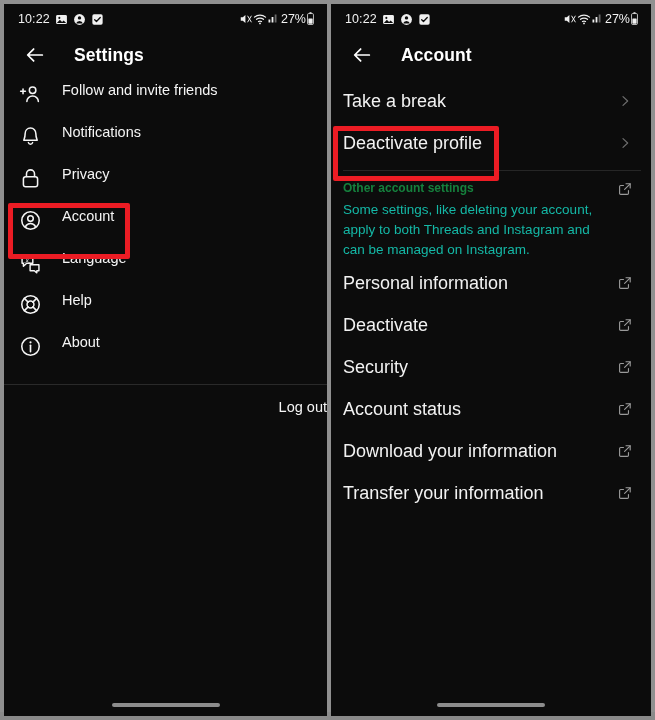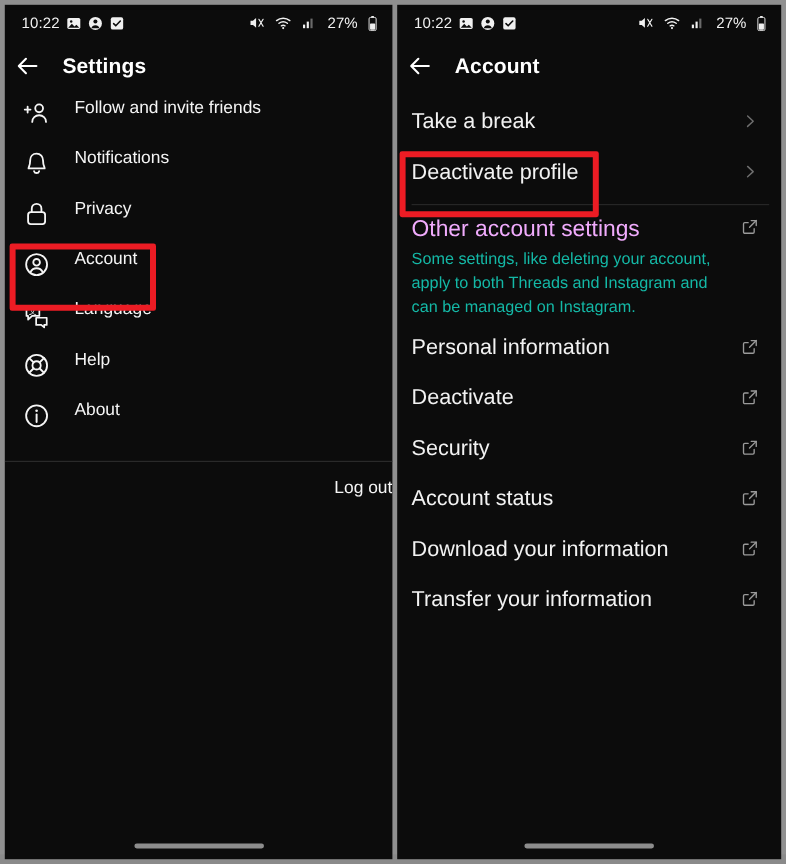--- a/index.html
+++ b/index.html
@@ -23,29 +23,29 @@
   .panel-right{width:320px;margin-left:4px;}
 
   
   .statusbar{
     height:30px;display:flex;align-items:center;
     justify-content:space-between;
     padding:0 12px 0 14px;
     color:#f2f2f2;
   }
   .sb-left{display:flex;align-items:center;gap:5px;}
-  .sb-right{display:flex;align-items:center;gap:8px;}
+  .sb-right{display:flex;align-items:flex-start;gap:0;}
   .sb-time{font-size:12.5px;letter-spacing:.1px;font-weight:400;}
   .sb-pct{font-size:12.5px;margin-left:2px;}
   .sb-ico{display:flex;align-items:center;}
 
   
   .header{
     height:42px;display:flex;align-items:center;
-    padding-left:8px;gap:18px;
+    padding-left:20px;gap:28px;
   }
   .back-arrow{width:22px;height:22px;flex:none;}
   .header-title{
     color:#fff;font-size:17.5px;font-weight:bold;letter-spacing:.1px;
   }
 
   
   .menu{padding-top:6px;}
   .menu-item{
     display:flex;align-items:flex-start;
@@ -66,21 +66,21 @@
     height:42px;padding:0 18px 0 12px;
   }
   .row-label{color:#f2f2f2;font-size:18px;}
   .row-chevron{color:#6e6e6e;display:flex;align-items:center;}
   .row-ext{display:flex;align-items:center;}
   .section-divider{height:1px;background:#262626;margin:6px 10px 4px 12px;}
   .section{padding:6px 18px 2px 12px;}
   .section-head{
     display:flex;align-items:flex-start;justify-content:space-between;
   }
-  .section-title{color:#f0abfc;font-size:19px;font-weight:normal;}
+  .section-title{color:#15803d;font-size:12px;font-weight:bold;}
   .section-desc{
     color:#14b8a6;font-size:13.5px;line-height:20px;
     margin-top:3px;max-width:262px;
   }
 
   
   .gesture{
     position:absolute;bottom:9px;left:0;right:0;
     display:flex;justify-content:center;
   }

